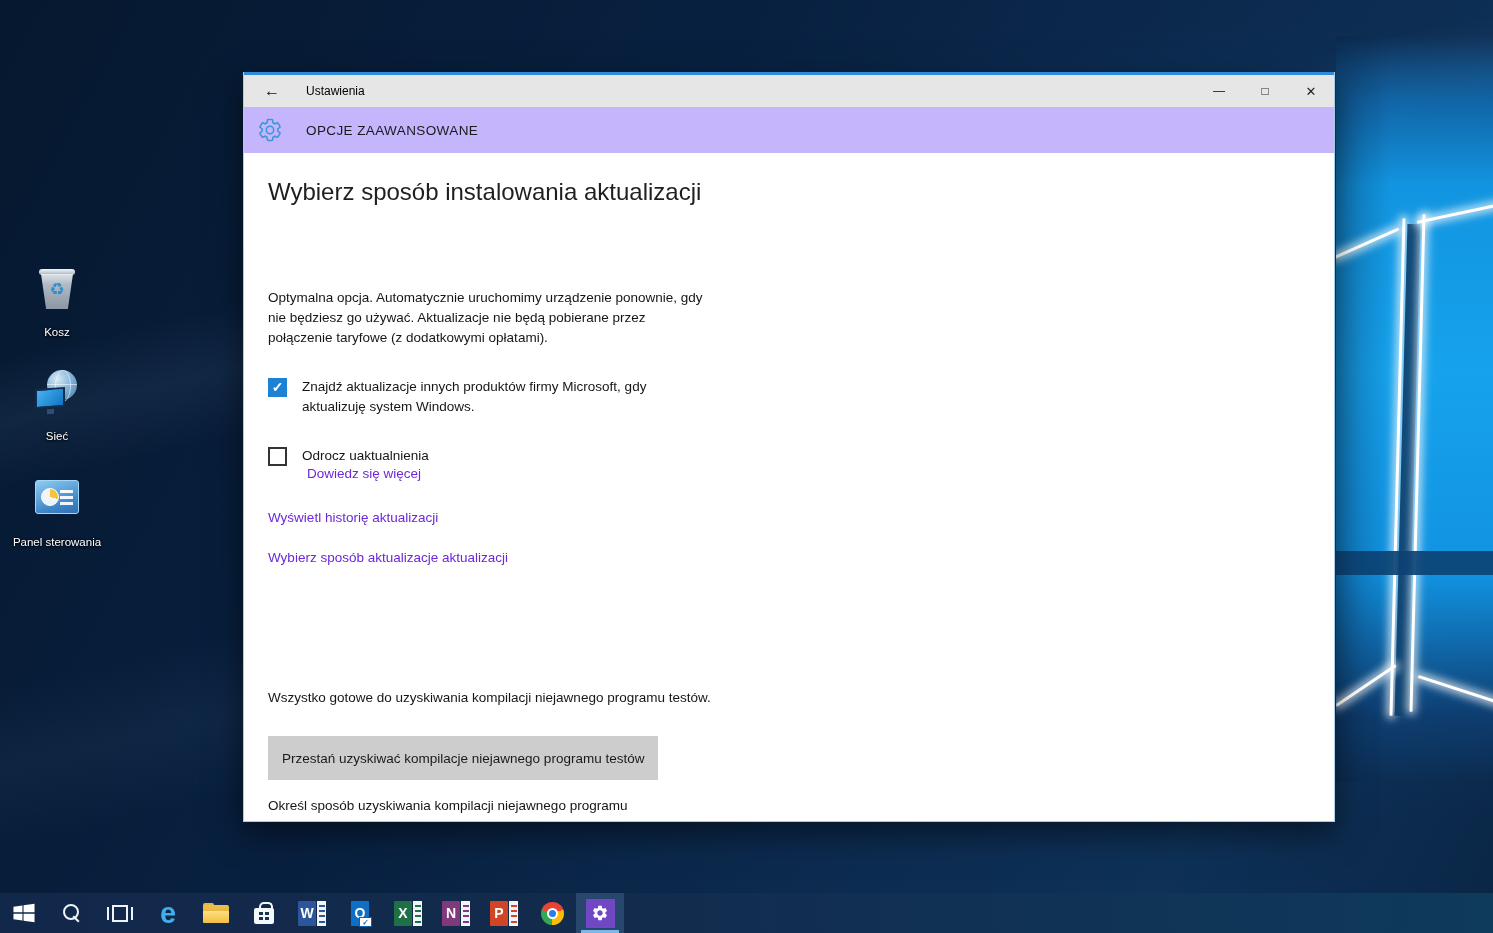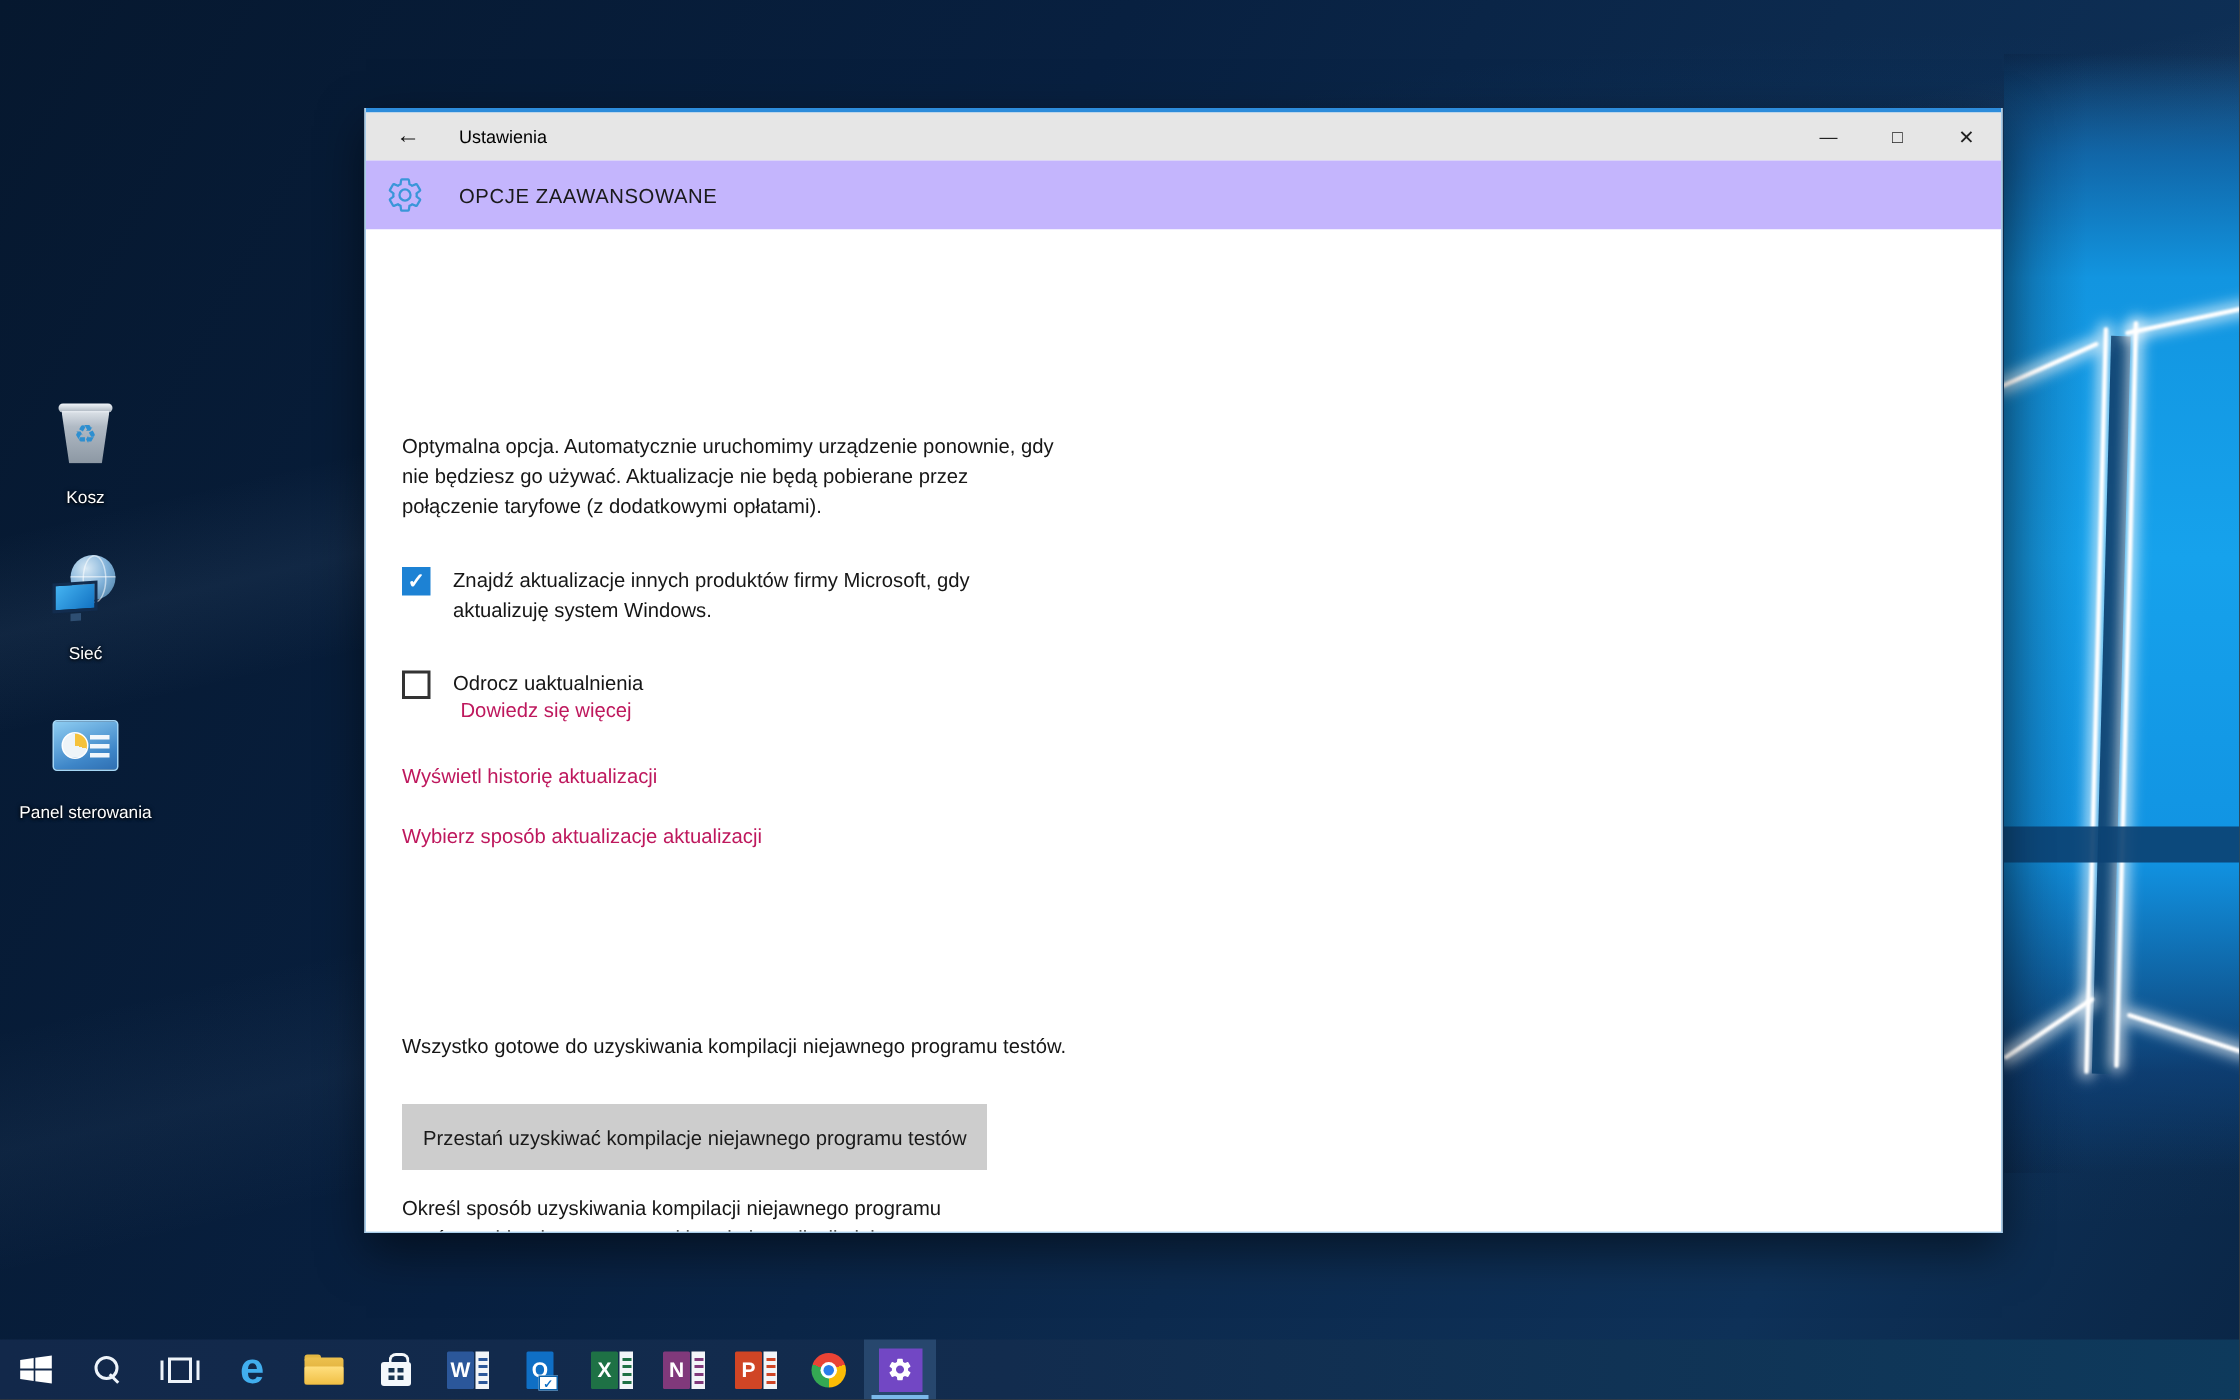--- a/index.html
+++ b/index.html
@@ -101,21 +101,21 @@
   .para { font-size:13.5px; line-height:20px; color:#161616; }
   .p1 { left:24px; top:135px; width:436px; }
   .chkrow { display:flex; cursor:pointer; }
   .chk1 { left:24px; top:224px; width:436px; }
   .chk2 { left:24px; top:293px; width:436px; }
   .box { flex:0 0 19px; width:19px; height:19px; margin-top:1px; }
   .box.checked { background:#1d82d4; color:#fff; text-align:center; font-size:14px;
     line-height:19px; font-weight:bold; }
   .box.empty { background:#fff; border:2px solid #333; }
   .chklabel { margin-left:15px; font-size:13.5px; line-height:20px; color:#161616; width:402px; }
-  .link { font-size:13.5px; color:#be185d; cursor:pointer; white-space:nowrap; }
+  .link { font-size:13.5px; color:#6d28d9; cursor:pointer; white-space:nowrap; }
   .lk-learn { left:63px; top:313px; }
   .lk-hist { left:24px; top:357px; }
   .lk-deliv { left:24px; top:397px; }
   .h2 { left:24px; top:454px; width:470px; font-size:24px; font-weight:300; line-height:33px;
     color:#1f1f1f; }
   .p2 { left:24px; top:535px; width:452px; }
   .stopbtn { left:24px; top:583px; height:44px; padding:0 14px; background:#cdcdcd;
     border:none; font-size:13.5px; color:#1a1a1a; font-family:inherit; cursor:pointer;
     display:flex; align-items:center; }
   .p3 { left:24px; top:643px; width:430px; line-height:19.5px; }
@@ -236,20 +236,21 @@
     </div>
     <div class="pagehead">
       <svg class="gearsvg" viewBox="0 0 24 24">
         <path fill="none" stroke="#3a96d9" stroke-width="1.4" d="M19.14,12.94c0.04-0.3,0.06-0.61,0.06-0.94c0-0.32-0.02-0.64-0.07-0.94l2.03-1.58c0.18-0.14,0.23-0.41,0.12-0.61l-1.92-3.32c-0.12-0.22-0.37-0.29-0.59-0.22l-2.39,0.96c-0.5-0.38-1.03-0.7-1.62-0.94L14.4,2.81c-0.04-0.24-0.24-0.41-0.48-0.41h-3.84c-0.24,0-0.43,0.17-0.47,0.41L9.25,5.35C8.66,5.59,8.12,5.92,7.63,6.29L5.24,5.33c-0.22-0.08-0.47,0-0.59,0.22L2.74,8.87C2.62,9.08,2.66,9.34,2.86,9.48l2.03,1.58C4.84,11.36,4.8,11.69,4.8,12s0.02,0.64,0.07,0.94l-2.03,1.58c-0.18,0.14-0.23,0.41-0.12,0.61l1.92,3.32c0.12,0.22,0.37,0.29,0.59,0.22l2.39-0.96c0.5,0.38,1.03,0.7,1.62,0.94l0.36,2.54c0.05,0.24,0.24,0.41,0.48,0.41h3.84c0.24,0,0.44-0.17,0.47-0.41l0.36-2.54c0.59-0.24,1.13-0.56,1.62-0.94l2.39,0.96c0.22,0.08,0.47,0,0.59-0.22l1.92-3.32c0.12-0.22,0.07-0.47-0.12-0.61L19.14,12.94z"></path>
         <circle cx="12" cy="12" r="3.4" fill="none" stroke="#3a96d9" stroke-width="1.4"></circle>
       </svg>
       <span class="ptitle">OPCJE ZAAWANSOWANE</span>
     </div>
 
     <div class="content">
+      <div class="h1">Wybierz sposób instalowania aktualizacji</div>
 
 
       <div class="para p1">Optymalna opcja. Automatycznie uruchomimy urządzenie ponownie, gdy nie będziesz go używać. Aktualizacje nie będą pobierane przez połączenie taryfowe (z dodatkowymi opłatami).</div>
 
       <div class="chkrow chk1">
         <div class="box checked">✓</div>
         <div class="chklabel">Znajdź aktualizacje innych produktów firmy Microsoft, gdy aktualizuję system Windows.</div>
       </div>
 
       <div class="chkrow chk2">

